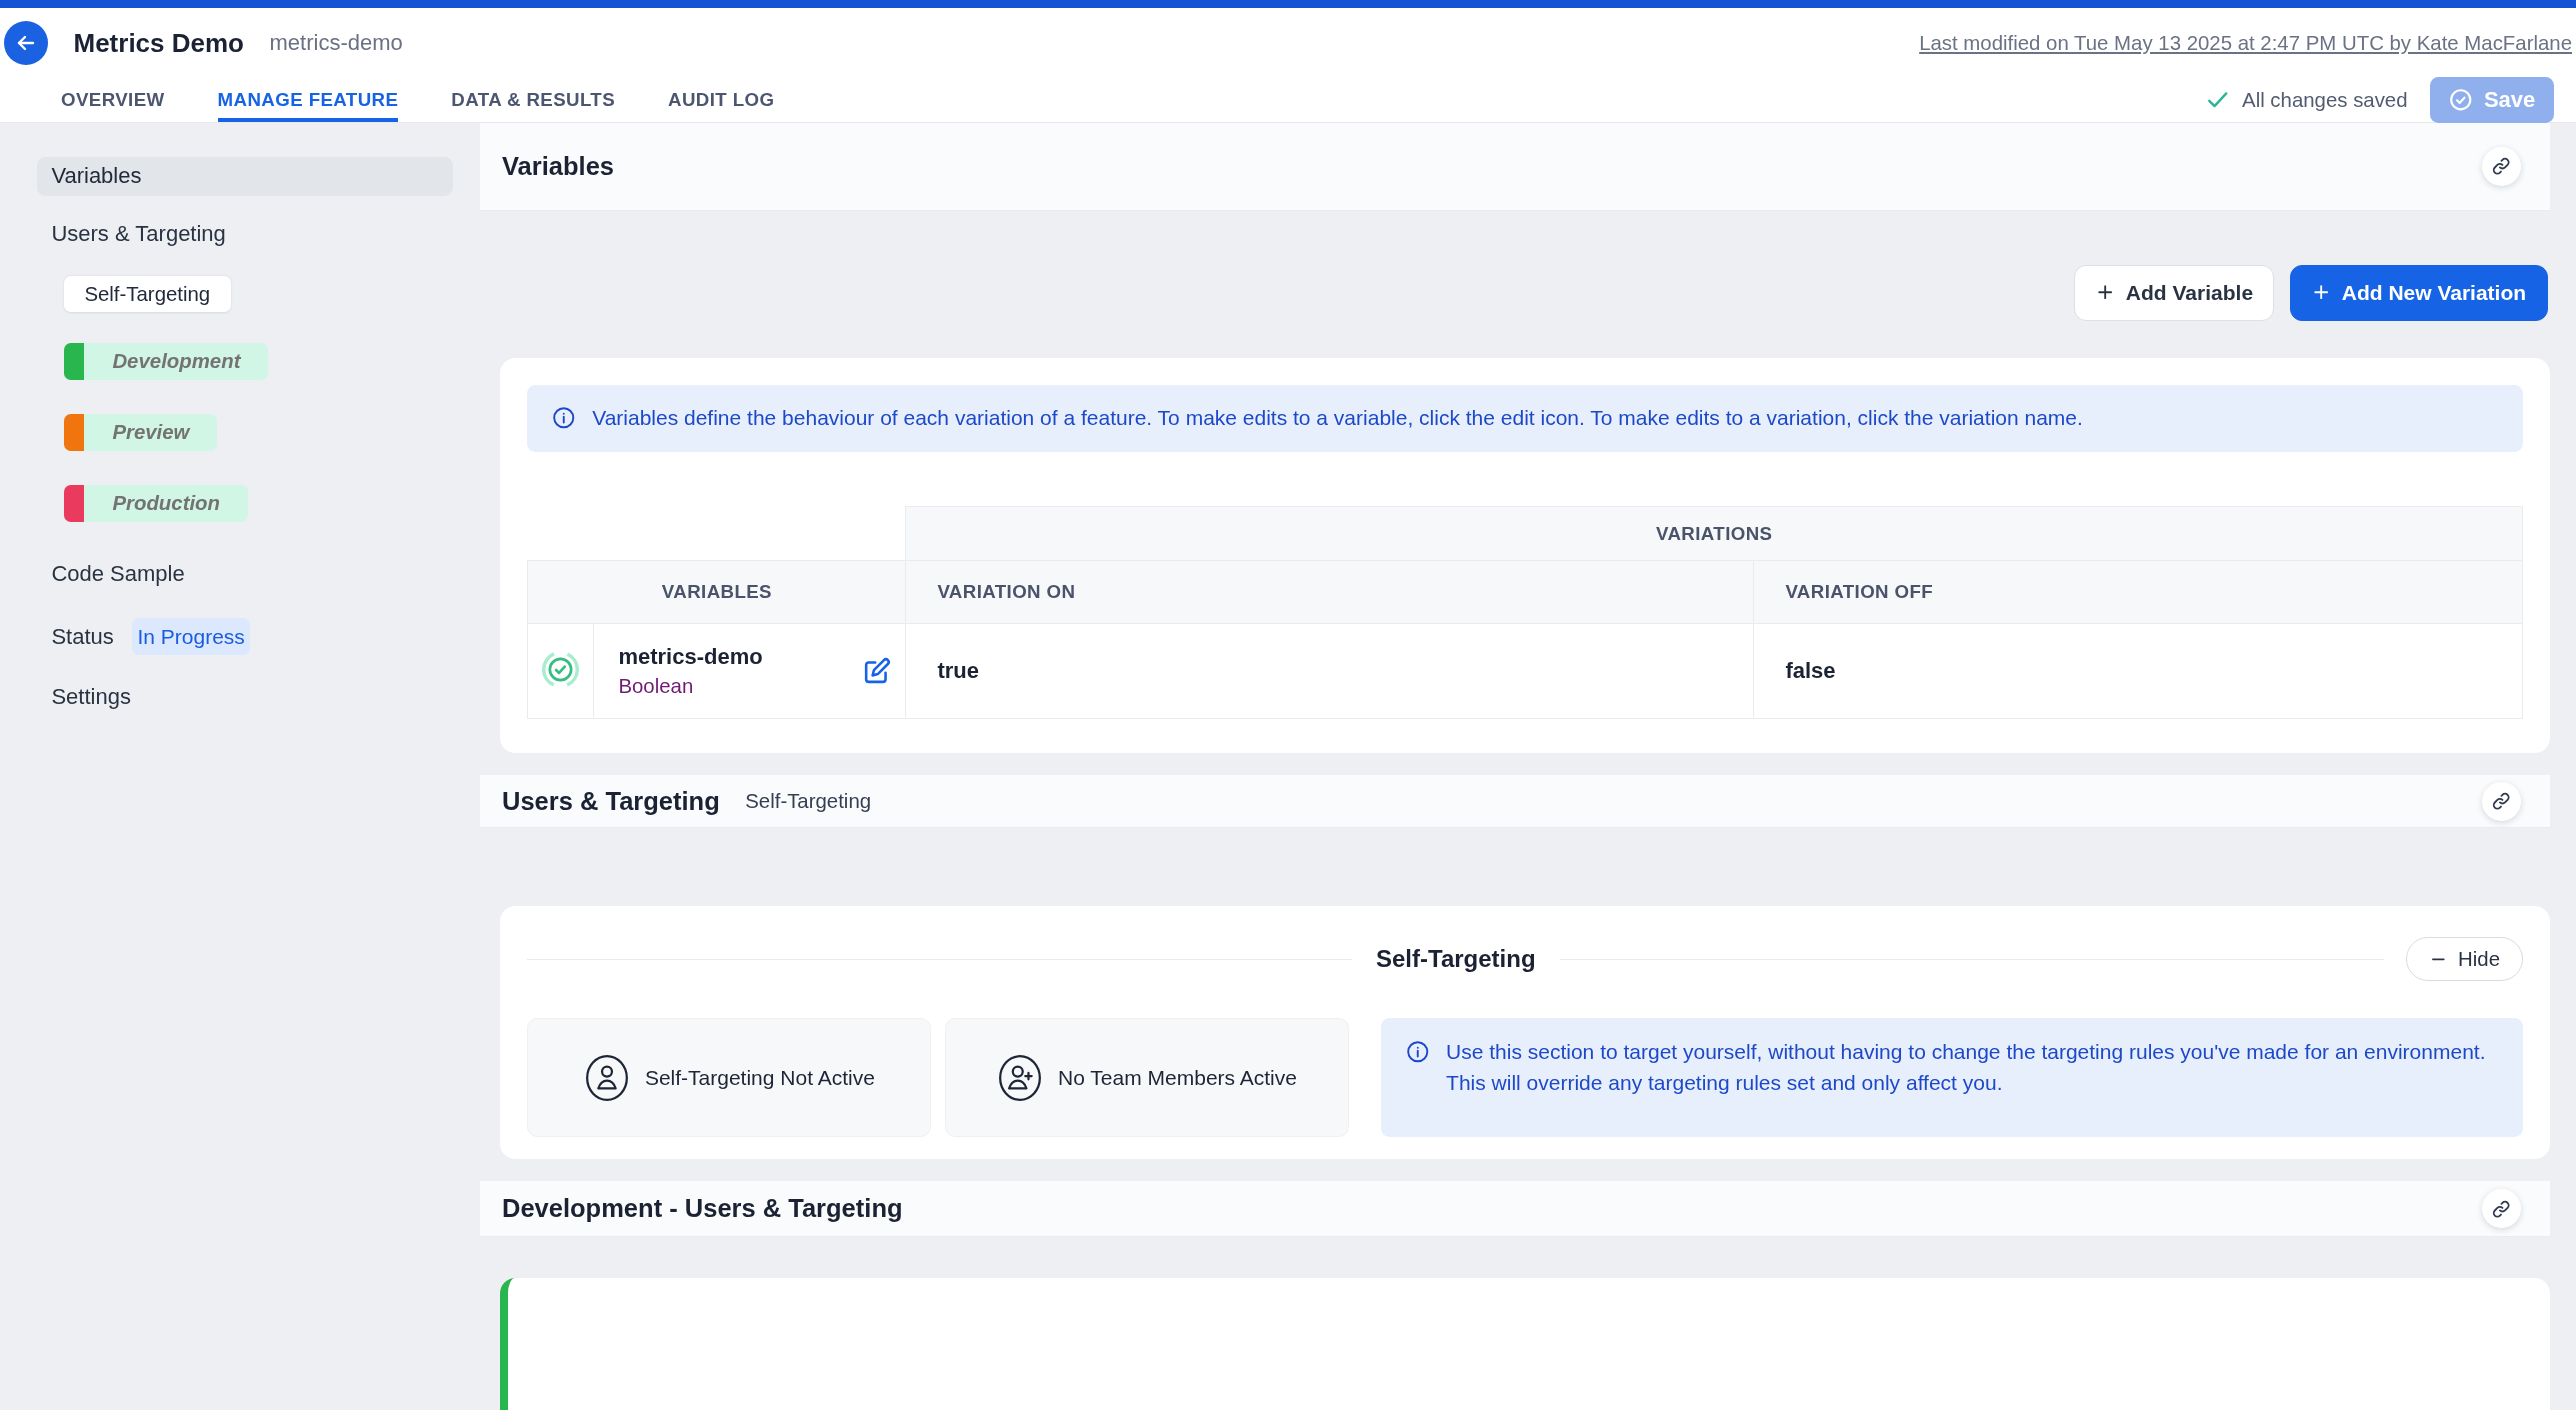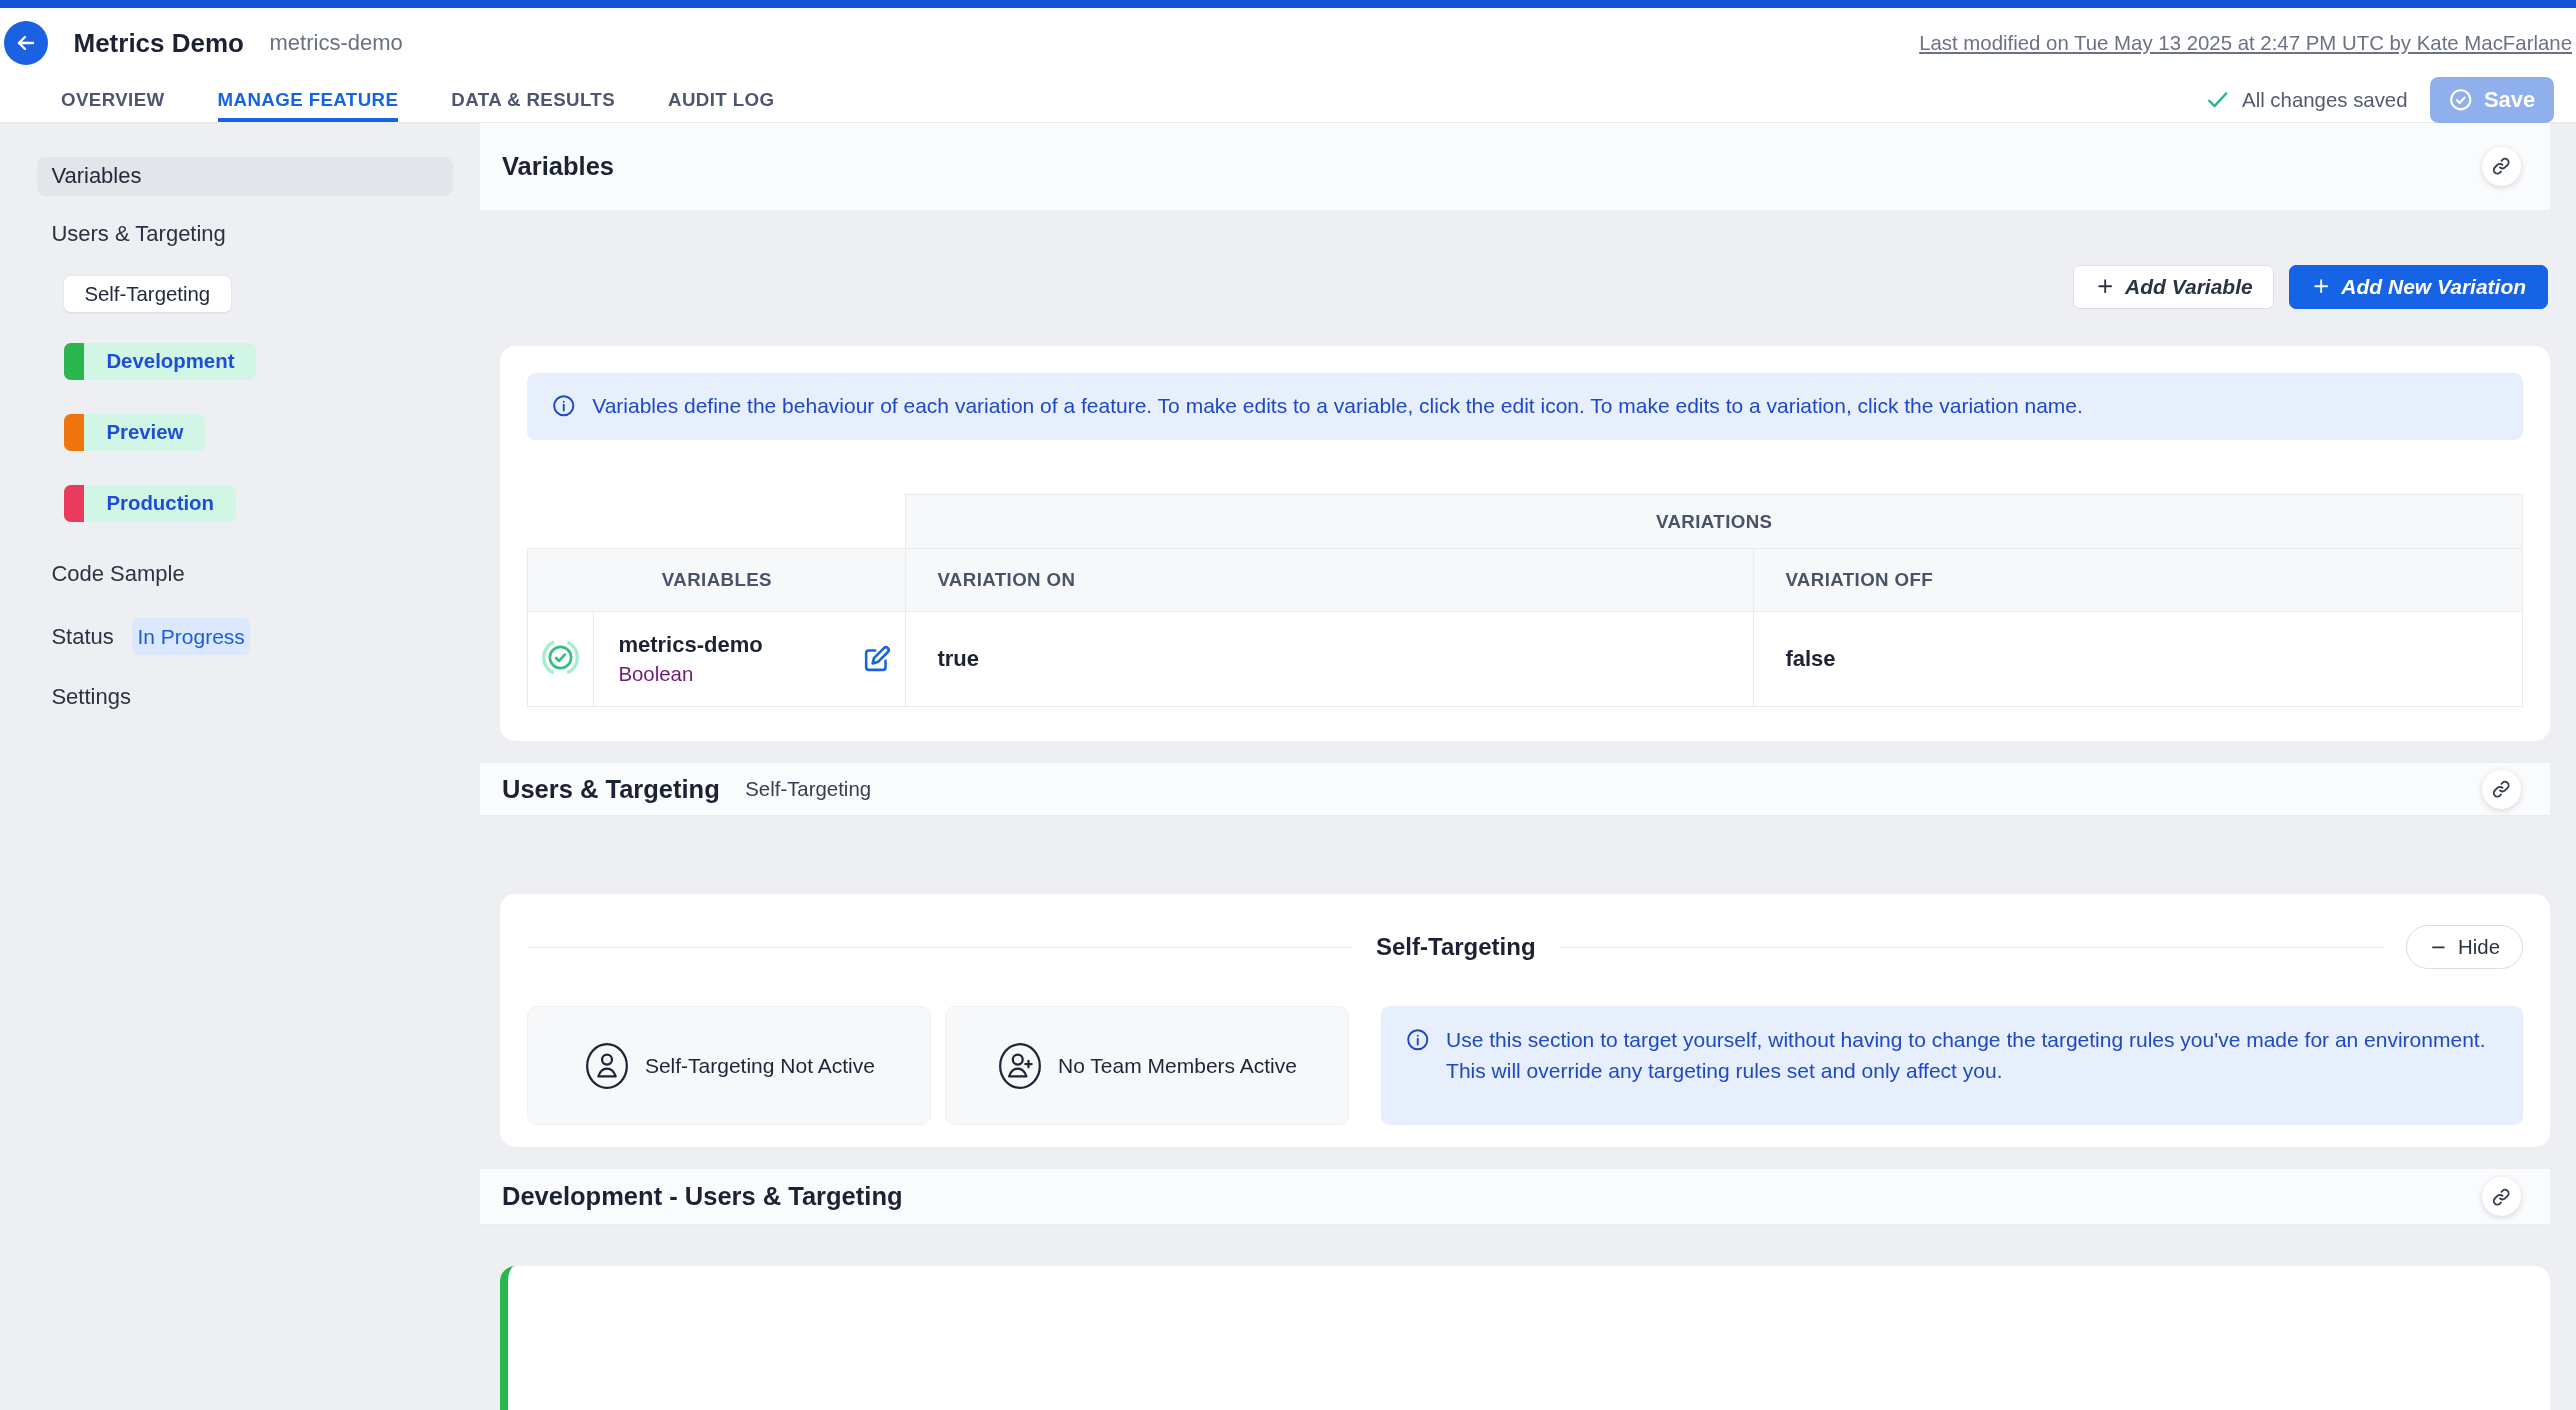--- a/index.html
+++ b/index.html
@@ -31,39 +31,39 @@
   .sidebar { width:480px; flex:none; padding:34px 0 0 37px; }
   .side-sel { width:416px; height:39px; background:#e2e5e9; border-radius:8.5px;
     display:flex; align-items:center; padding-left:14.4px; font-size:22px; color:#232b3a; cursor:pointer; }
   .side-item { margin:25.5px 0 0 14.4px; font-size:22px; color:#2a3342; cursor:pointer; }
   .pillcol { margin-left:27px; }
   .pill-self { display:inline-flex; align-items:center; height:36px; background:#fff; border-radius:6.8px;
     padding:0 20.4px; font-size:20.4px; font-weight:500; color:#222b3c; margin-top:29px;
     box-shadow:0 0.8px 2.5px rgba(20,30,60,.10); cursor:pointer; }
   .pill-env { display:inline-flex; height:37px; border-radius:6.8px; overflow:hidden; margin-top:31px; cursor:pointer; }
   .env-color { width:20.4px; flex:none; }
-  .env-label { background:#d2f6e6; color:#1d4ed8; font-size:20.4px; font-weight:600;
-    display:flex; align-items:center; padding:0 22px; }
+  .env-label { background:#d2f6e6; color:#737373; font-size:20.4px; font-weight:600;
+    display:flex; align-items:center; padding:0 28px;font-style:italic; }
   .c-dev { background:#2ab64e; } .c-prev { background:#f1750f; } .c-prod { background:#ea3a5e; }
   .status-row { display:flex; align-items:center; gap:18.7px; margin:31px 0 0 14.4px; }
   .status-pill { height:37px; border-radius:6.8px; background:#dce8fd; color:#1a5ce0; font-size:21px;
     font-weight:500; display:flex; align-items:center; padding:0 5px; cursor:pointer; }
 
   .main { flex:1; margin-right:26px; }
 
   .strip { background:#fafbfc; border-bottom:1.7px solid #e9ebee; display:flex; align-items:center;
     padding:0 29px 0 22px; }
   .strip-title { font-size:25.5px; font-weight:600; color:#1b2233; }
   .strip-sub { font-size:20.4px; font-weight:500; color:#353e52; margin-left:25.5px; }
   .link-btn { margin-left:auto; width:39px; height:39px; border-radius:50%; background:#fff; border:none;
     box-shadow:0 1.7px 6px rgba(20,30,60,.16); display:flex; align-items:center; justify-content:center; cursor:pointer; }
 
   .actions { display:flex; justify-content:flex-end; gap:15.3px; margin-top:54px; padding-right:2.5px; }
-  .btn { height:44px; border-radius:7px; font-size:21px; font-weight:600; display:flex; align-items:center;
-    gap:10.2px; padding:0 20.4px; cursor:pointer; font-family:"Liberation Sans", sans-serif;font-style:italic; }
+  .btn { height:56px; border-radius:12px; font-size:21px; font-weight:600; display:flex; align-items:center;
+    gap:10.2px; padding:0 20.4px; cursor:pointer; font-family:"Liberation Sans", sans-serif; }
   .btn-outline { background:#fff; border:1.7px solid #dcdfe3; color:#2a3342; }
   .btn-primary { background:#1663e6; border:1.7px solid #1663e6; color:#fff; }
 
   .card { background:#fff; border-radius:15.3px; margin-left:20.4px; }
   .card-vars { margin-top:37px; padding:27px 27px 34px; }
 
   .banner { background:#e7effd; border-radius:8.5px; padding:18.7px 24px; display:flex; gap:15.3px;
     align-items:flex-start; font-size:21px; color:#1d49c8; line-height:1.45; }
   .banner svg { flex:none; margin-top:1.7px; }
 

